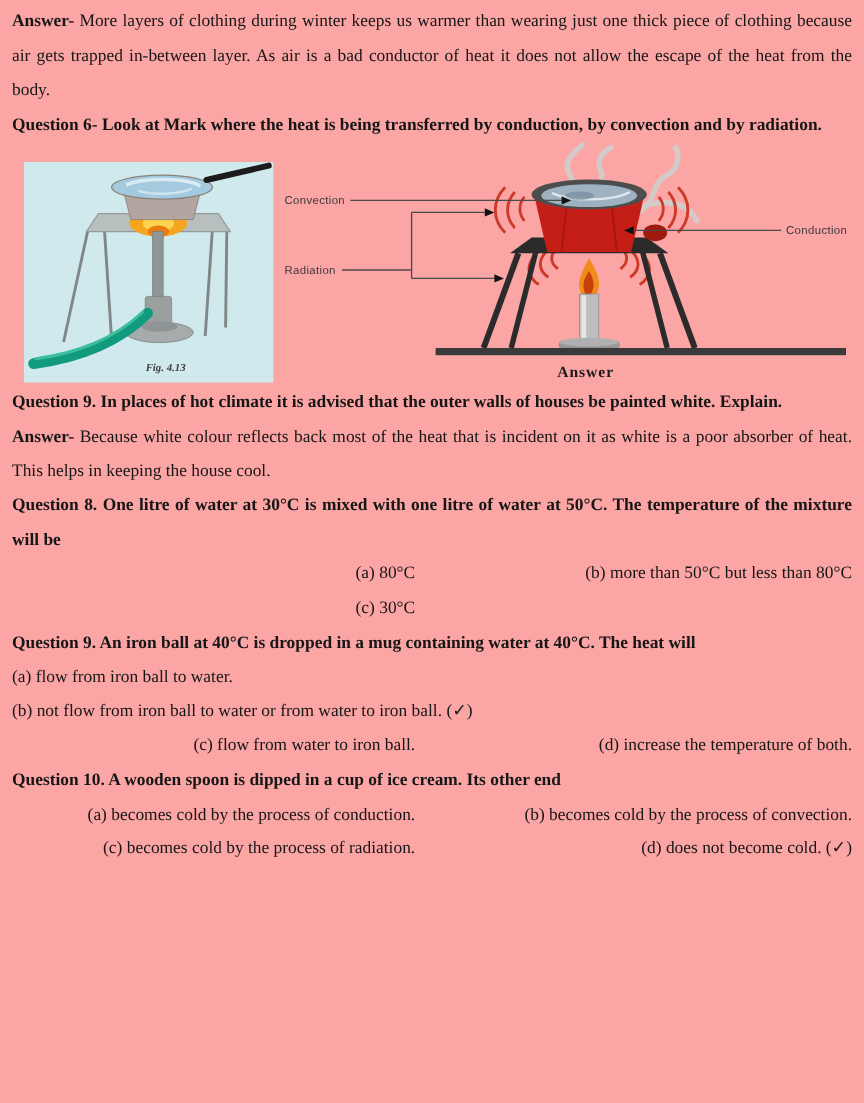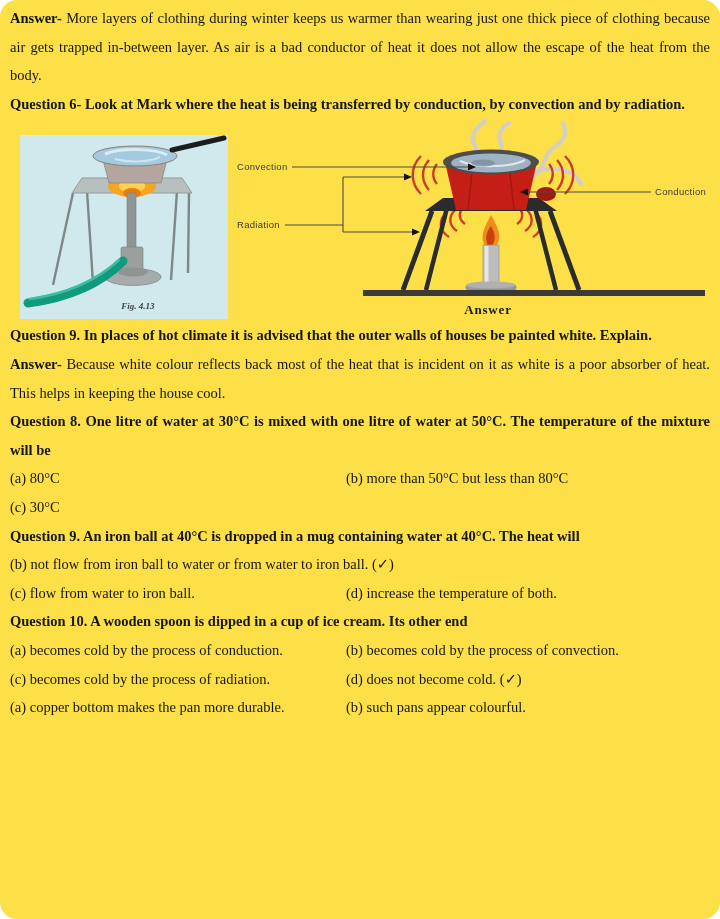--- a/index.html
+++ b/index.html
@@ -1,25 +1,25 @@
 <!DOCTYPE html>
 <html><head>
 <meta charset="utf-8">
 <style>
   html,body { margin:0; padding:0; background:#ffffff; }
   .page {
-    width:720px; height:919px; background:#fde047; position:relative;
+    width:720px; height:919px; background:#fca5a5; position:relative;
     font-family:"Liberation Serif", serif; color:#161616; overflow:hidden;
-    box-sizing:border-box; padding-top:4px;border-radius:17px;
+    box-sizing:border-box; padding-top:4px;
   }
   .text-col { padding:0 10px; }
   p.block { margin:0; font-size:14.5px; line-height:28.6px; text-align:justify; }
   p.bold { font-weight:bold; }
   .opt-grid { display:grid; grid-template-columns:336px 1fr; padding:0 10px; font-size:14.5px; line-height:28.6px; }
-  .opt { text-align:left; }
+  .opt { text-align:right; }
   .figure-row { position:relative; height:200px; margin-top:3px; }
   .fig-left { position:absolute; left:20px; top:14px; width:208px; height:184px; }
   .fig-right { position:absolute; left:235px; top:-3px; width:482px; height:206px; }
   .lbl { font-family:"Liberation Sans", sans-serif; font-size:9.5px; fill:#3a3a3a; letter-spacing:.3px; }
   .caption { font-family:"Liberation Serif", serif; font-style:italic; font-weight:bold; font-size:9px; fill:#3f3f3f; }
   .answer-lbl { font-family:"Liberation Serif", serif; font-weight:bold; font-size:13px; fill:#1a1a1a; letter-spacing:.8px; }
 </style>
 </head>
 <body>
 
@@ -141,35 +141,32 @@
     <p class="block bold">Question 8. One litre of water at 30°C is mixed with one litre of water at 50°C. The temperature of the mixture will be</p>
   </div>
   <div class="opt-grid">
     <span class="opt">(a) 80°C</span>
     <span class="opt">(b) more than 50°C but less than 80°C</span>
     <span class="opt">(c) 30°C</span>
   </div>
 
   <div class="text-col">
     <p class="block bold">Question 9. An iron ball at 40°C is dropped in a mug containing water at 40°C. The heat will</p>
+    <p class="block">(a) flow from iron ball to water.</p>
     <p class="block">(b) not flow from iron ball to water or from water to iron ball. (✓)</p>
   </div>
   <div class="opt-grid">
     <span class="opt">(c) flow from water to iron ball.</span>
     <span class="opt">(d) increase the temperature of both.</span>
   </div>
 
   <div class="text-col">
     <p class="block bold">Question 10. A wooden spoon is dipped in a cup of ice cream. Its other end</p>
   </div>
   <div class="opt-grid">
     <span class="opt">(a) becomes cold by the process of conduction.</span>
     <span class="opt">(b) becomes cold by the process of convection.</span>
     <span class="opt">(c) becomes cold by the process of radiation.</span>
     <span class="opt">(d) does not become cold.  (✓)</span>
   </div>
 
-  <div class="opt-grid">
-    <span class="opt">(a) copper bottom makes the pan more durable.</span>
-    <span class="opt">(b) such pans appear colourful.</span>
-  </div>
 
 </div>
 
 </body></html>

